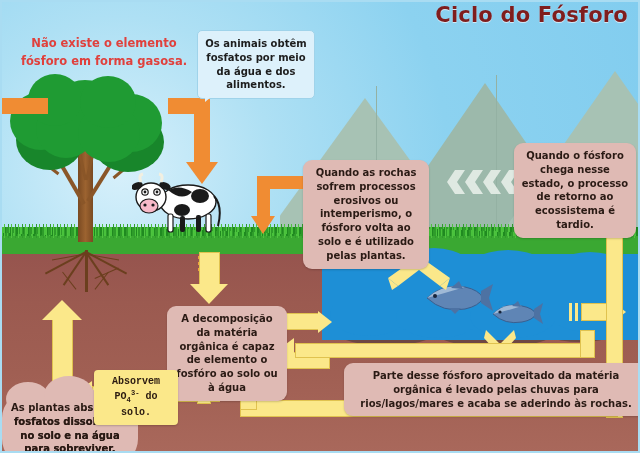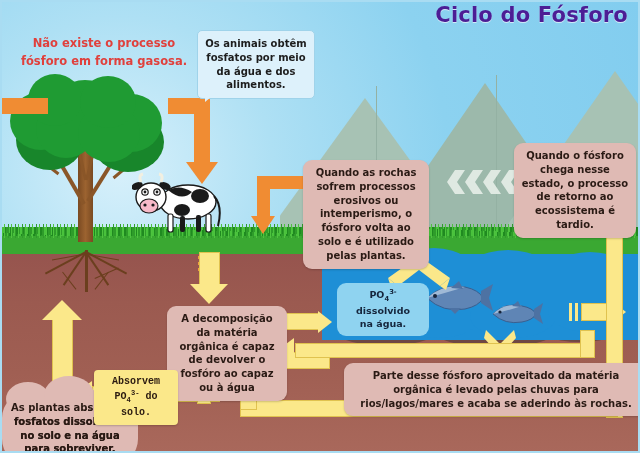--- a/index.html
+++ b/index.html
@@ -8,21 +8,21 @@
     font-family:"DejaVu Sans","Liberation Sans",sans-serif;
     background:#8fd3f0;
   }
   
   .sky{position:absolute;left:0;top:0;width:640px;height:243px;
     background:radial-gradient(circle at 120px 170px,#d7f0fb 0%,#aee0f4 28%,#8cd2f0 60%,#82cdef 100%);}
   .sky-border{position:absolute;left:0;top:0;width:640px;height:453px;
     border:2px solid #a9dcf2;box-sizing:border-box;pointer-events:none;}
   
   .title{position:absolute;right:12px;top:3px;font-size:21px;font-weight:bold;
-    color:#4c1d95;letter-spacing:.2px;text-shadow:0 1px 0 #cfe9f8;}
+    color:#7f1d1d;letter-spacing:.2px;text-shadow:0 1px 0 #cfe9f8;}
   
   .note-red{position:absolute;left:14px;top:35px;width:180px;text-align:center;
     font-size:11.5px;font-weight:bold;color:#e0403c;line-height:1.55;}
   
   .mtn{position:absolute;bottom:0;width:0;height:0;border-style:solid;
     border-color:transparent transparent #a7c2b4 transparent;}
   .mtn.d{border-color:transparent transparent #9cb9ab transparent;}
   .mwrap{position:absolute;left:280px;top:0;width:360px;height:243px;overflow:hidden;}
   
   .grass{position:absolute;left:0;top:230px;width:640px;height:24px;background:#3aa832;}
@@ -271,47 +271,41 @@
     <div class="yhead" style="left:42px;top:300px;border-width:0 20px 20px 20px;border-color:transparent transparent #fbe88a transparent;"></div>
   </div>
 
   <div>
     <div class="ybar" style="left:197px;top:362px;width:14px;height:42px;"></div>
   </div>
   <div style="position:absolute;left:146px;top:398px;width:8px;height:18px;background:#e77a2a;border-radius:2px;"></div>
 
   <div class="title">Ciclo do Fósforo</div>
 
-  <div class="note-red">Não existe o processo fósforo em forma gasosa.</div>
+  <div class="note-red">Não existe o elemento fósforo em forma gasosa.</div>
 
   <div class="box box-white" style="left:197px;top:30px;width:118px;">Os animais obtêm fosfatos por meio da água e dos alimentos.</div>
   <div class="callout-tail" style="left:205px;top:92px;border-width:10px 12px 0 0;border-color:#ddf1fb transparent transparent transparent;"></div>
 
   <div class="box box-pink" style="left:514px;top:143px;width:122px;">Quando o fósforo chega nesse estado, o processo de retorno ao ecossistema é tardio.</div>
 
   <div class="box box-pink" style="left:303px;top:160px;width:126px;">Quando as rochas sofrem processos erosivos ou intemperismo, o fósforo volta ao solo e é utilizado pelas plantas.</div>
 
-  <div class="box box-pink" style="left:167px;top:306px;width:120px;">A decomposição da matéria orgânica é capaz de devolver o fosfóro ao capaz ou à água</div>
+  <div class="box box-pink" style="left:167px;top:306px;width:120px;">A decomposição da matéria orgânica é capaz de elemento o fosfóro ao solo ou à água</div>
 
   <div class="box box-pink" style="left:344px;top:363px;width:304px;">Parte desse fósforo aproveitado da matéria orgânica é levado pelas chuvas para rios/lagos/mares e acaba se aderindo às rochas.</div>
 
   <div class="box box-cloud" style="left:2px;top:392px;width:136px;">As plantas absorvem fosfatos dissolvidos no solo e na água para sobreviver.</div>
   <div class="water-lobe" style="left:6px;top:382px;width:44px;height:34px;background:#dfbab4;"></div>
   <div class="water-lobe" style="left:44px;top:376px;width:50px;height:38px;background:#dfbab4;"></div>
   <div class="water-lobe" style="left:88px;top:384px;width:46px;height:34px;background:#dfbab4;"></div>
   <div class="box box-cloud" style="left:2px;top:392px;width:136px;background:transparent;">As plantas absorvem fosfatos dissolvidos no solo e na água para sobreviver.</div>
 
   <div class="box box-yellow" style="left:94px;top:370px;width:84px;font-family:Liberation Mono, monospace;">
     <div>Absorvem</div>
     <div>
       <span>PO</span><sub>4</sub><sup>3-</sup><span> do solo.</span>
     </div>
   </div>
 
-  <div class="box box-blue" style="left:337px;top:283px;width:92px;">
-    <div>
-      <span>PO</span><sub>4</sub><sup>3-</sup><span> dissolvido</span>
-    </div>
-    <div>na água.</div>
-  </div>
 
   <div class="sky-border"></div>
 </div>
 
 </body></html>

